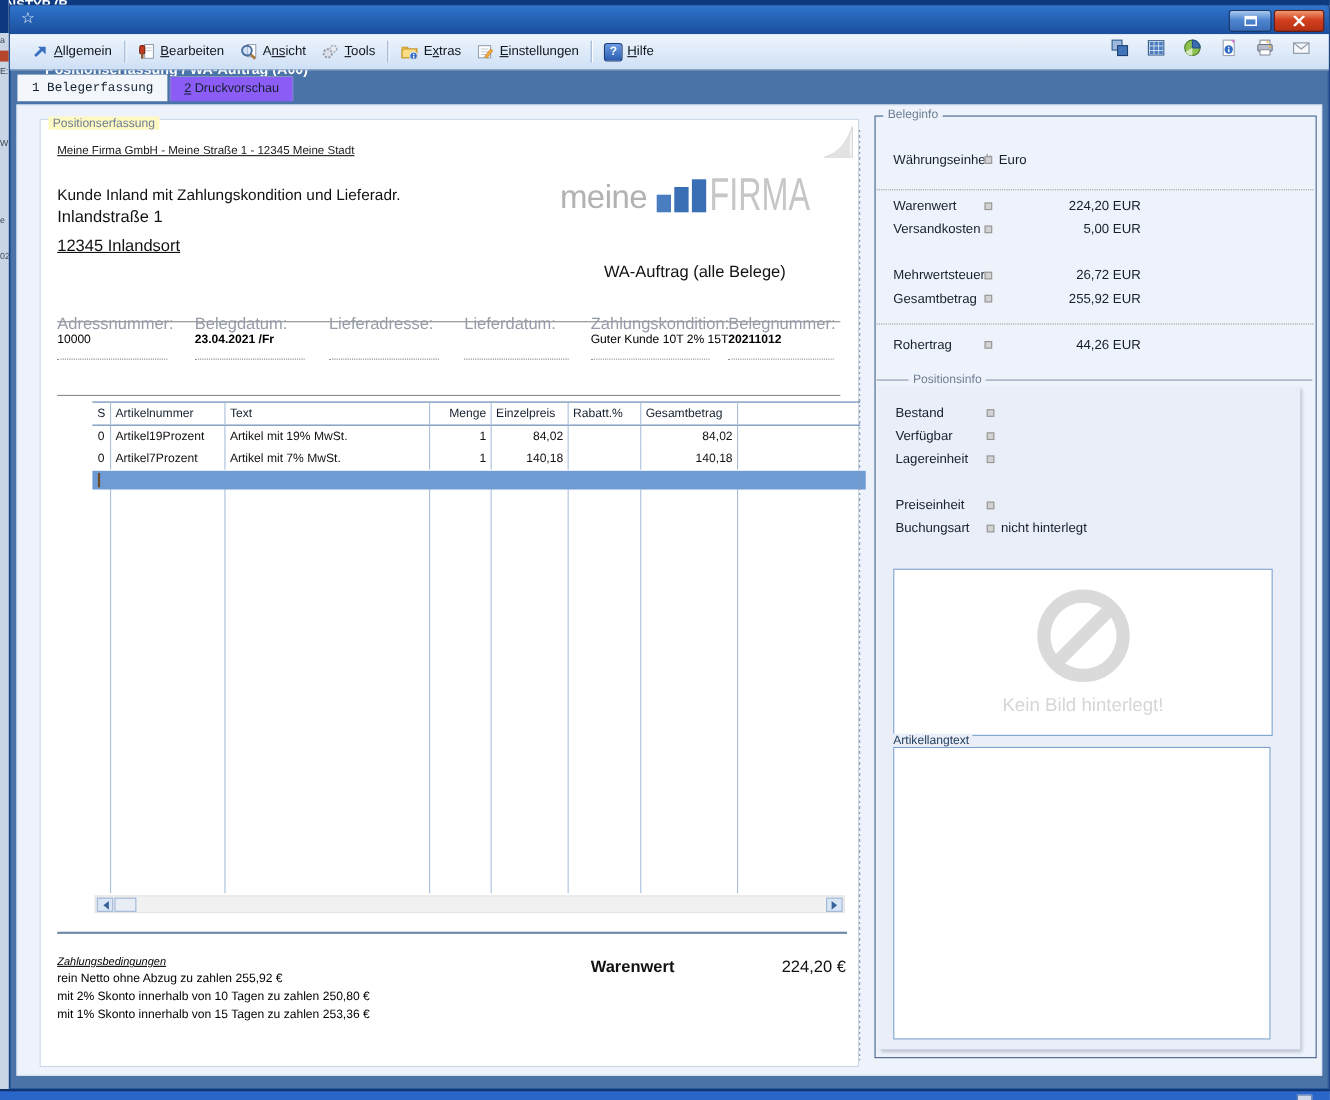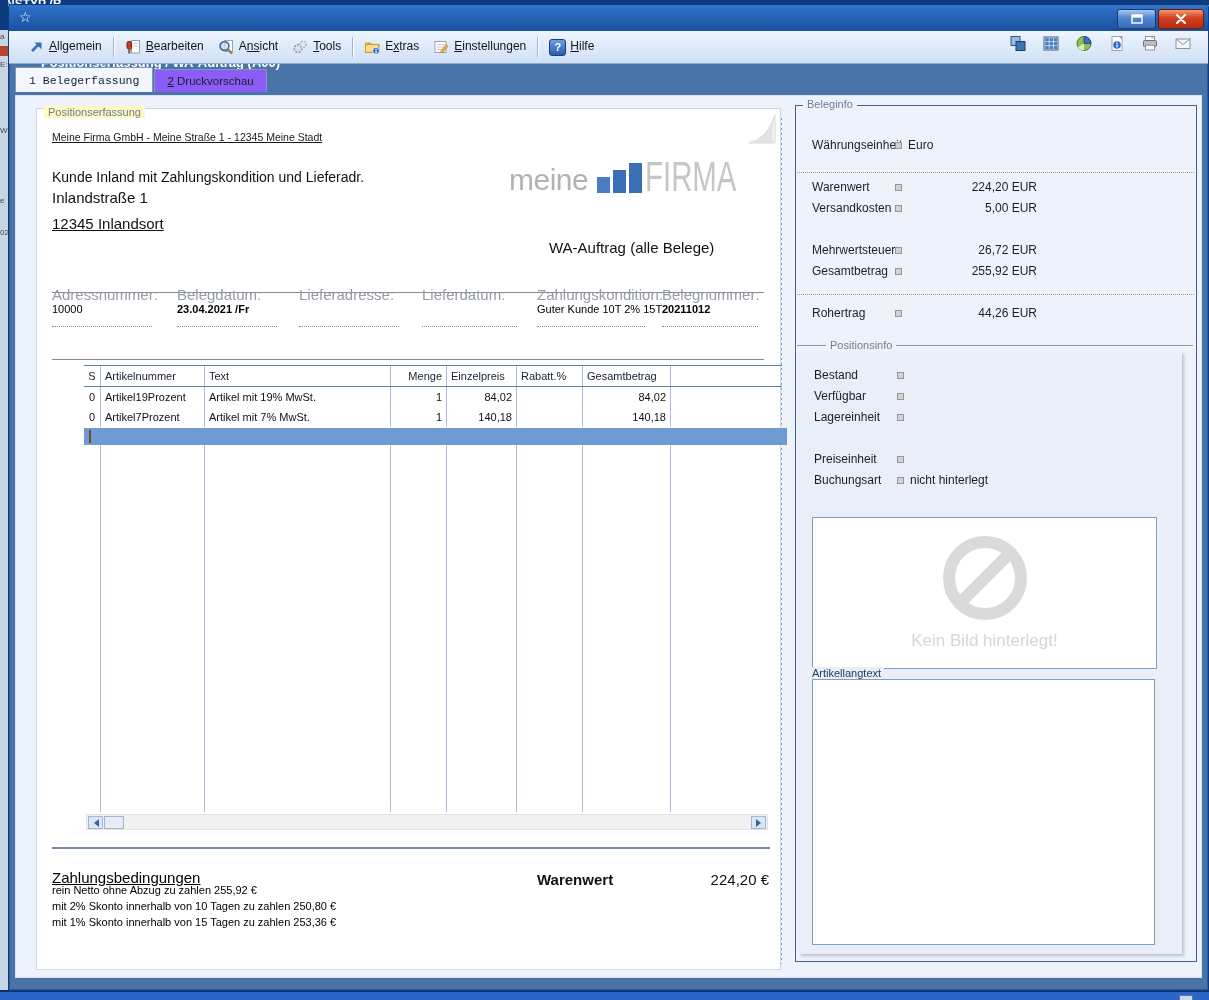--- a/index.html
+++ b/index.html
@@ -106,21 +106,21 @@
 
   
   .hscroll{position:absolute;left:49px;top:705px;width:680px;height:14px;background:#f1f1f1;border:1px solid #e3e3e3;}
   .sbtn{position:absolute;top:1px;width:13px;height:11px;background:#d9e6f6;border:1px solid #9fb6d4;
         display:flex;align-items:center;justify-content:center;}
   .sbtn.l{left:1px;} .sbtn.r{right:1px;}
   .tri-l{width:0;height:0;border:4px solid transparent;border-right:5px solid #3a6298;margin-right:3px;}
   .tri-r{width:0;height:0;border:4px solid transparent;border-left:5px solid #3a6298;margin-left:3px;}
   .sthumb{position:absolute;left:17px;top:1px;width:18px;height:11px;background:#e8edf5;border:1px solid #9fb6d4;}
 
-  .payhead{position:absolute;left:15px;top:760px;font-size:15px;text-decoration:underline;color:#000;}
+  .payhead{position:absolute;left:15px;top:760px;font-size:10px;text-decoration:underline;color:#000;font-style:italic;}
   .payline{position:absolute;left:15px;font-size:11px;color:#000;}
   .totlab{position:absolute;left:500px;top:762px;font-size:15px;font-weight:bold;}
   .totval{position:absolute;left:600px;top:762px;width:132px;text-align:right;font-size:15px;}
 
   
   .vsep{position:absolute;left:765px;top:22px;height:846px;width:1px;
         background-image:repeating-linear-gradient(to bottom,#8c98a8 0 2px,transparent 2px 5px);}
 
   
   .grpR{position:absolute;left:779px;top:9px;width:400px;height:855px;border:1px solid #44618c;background:#eef3fb;}

